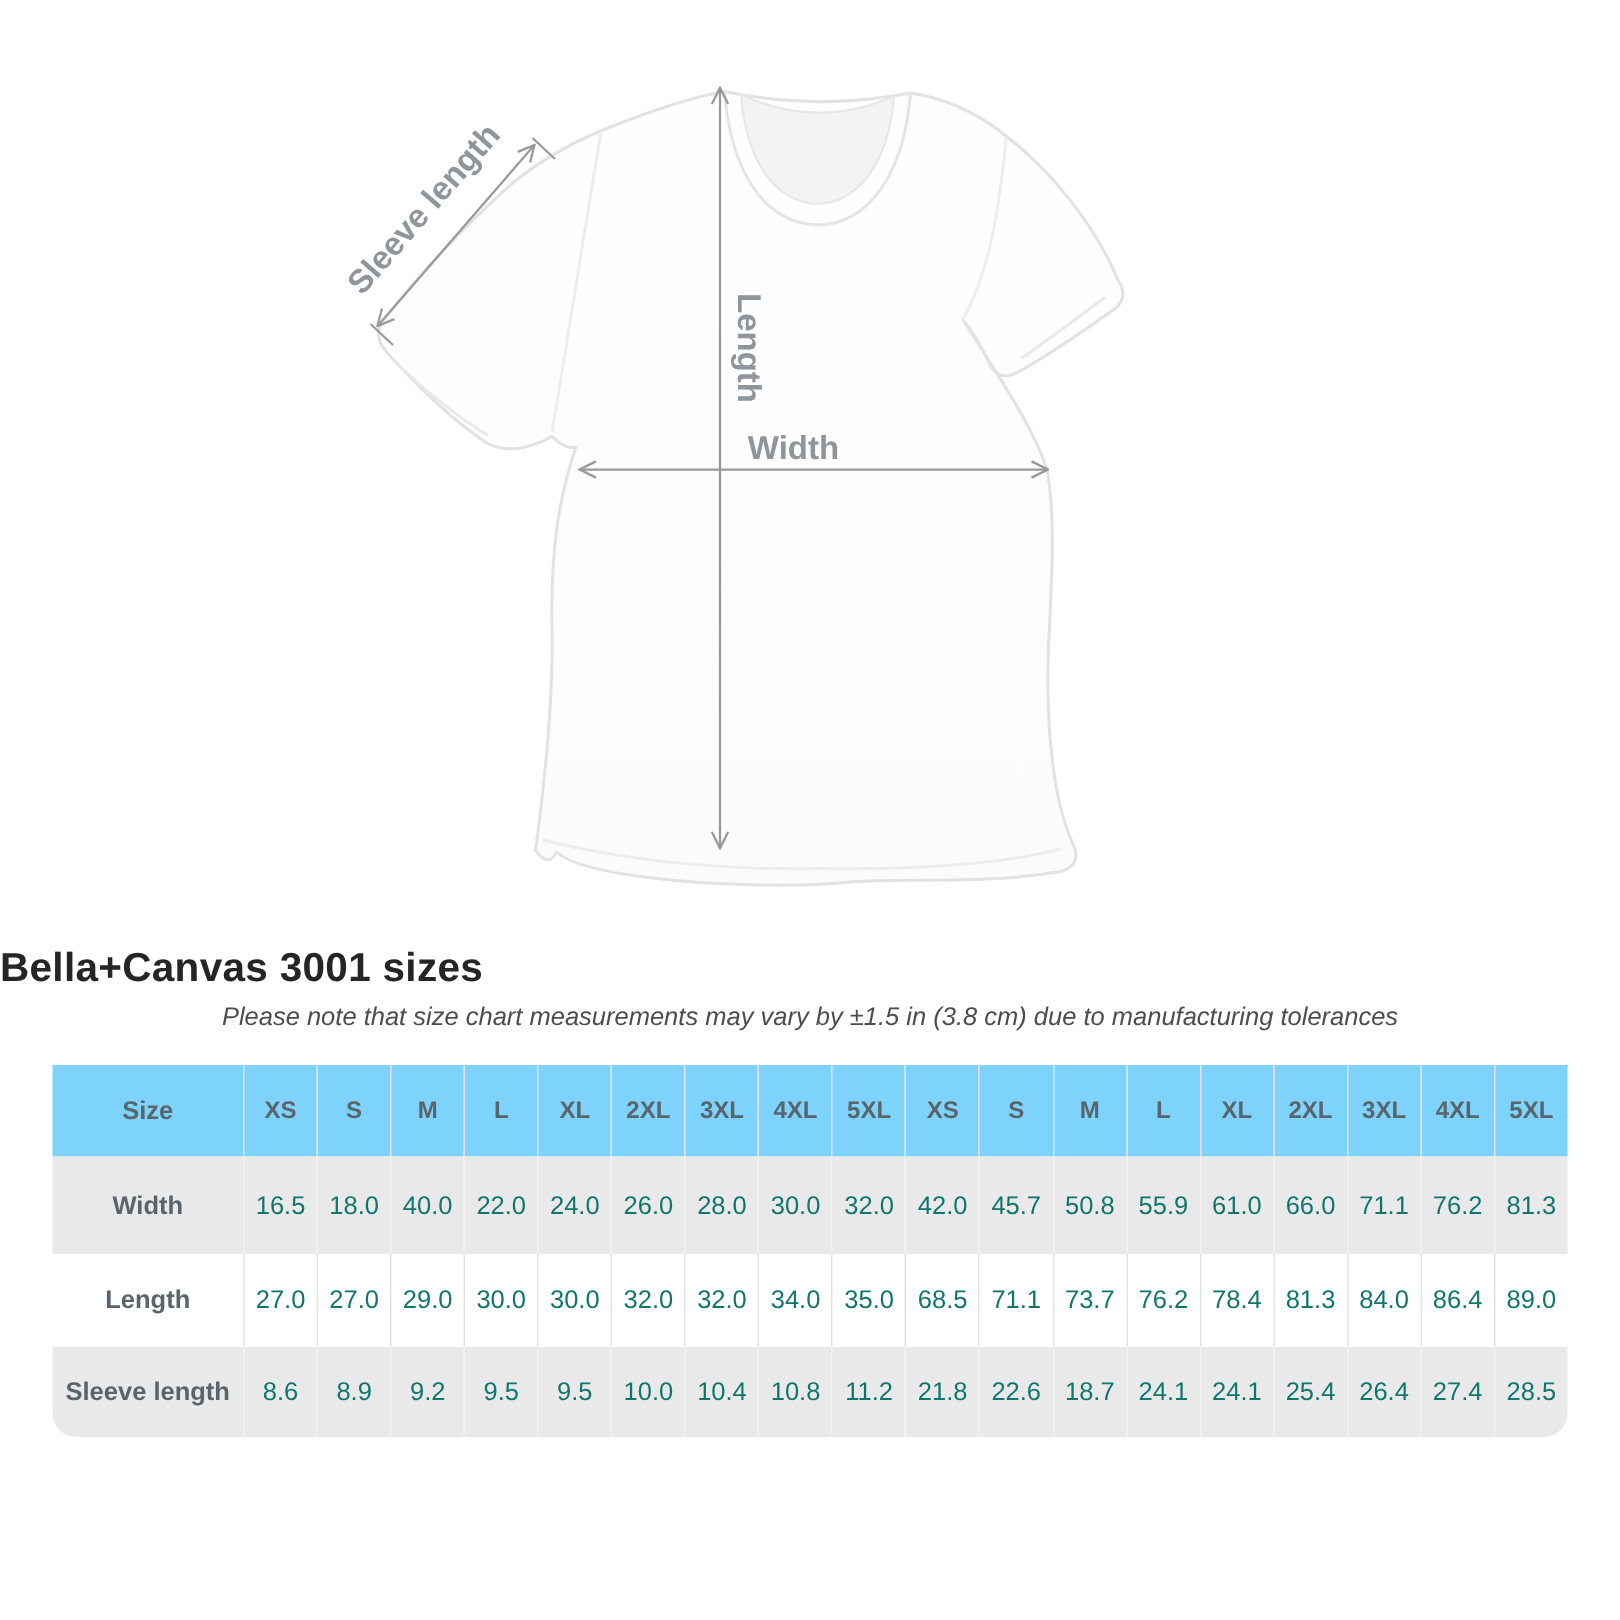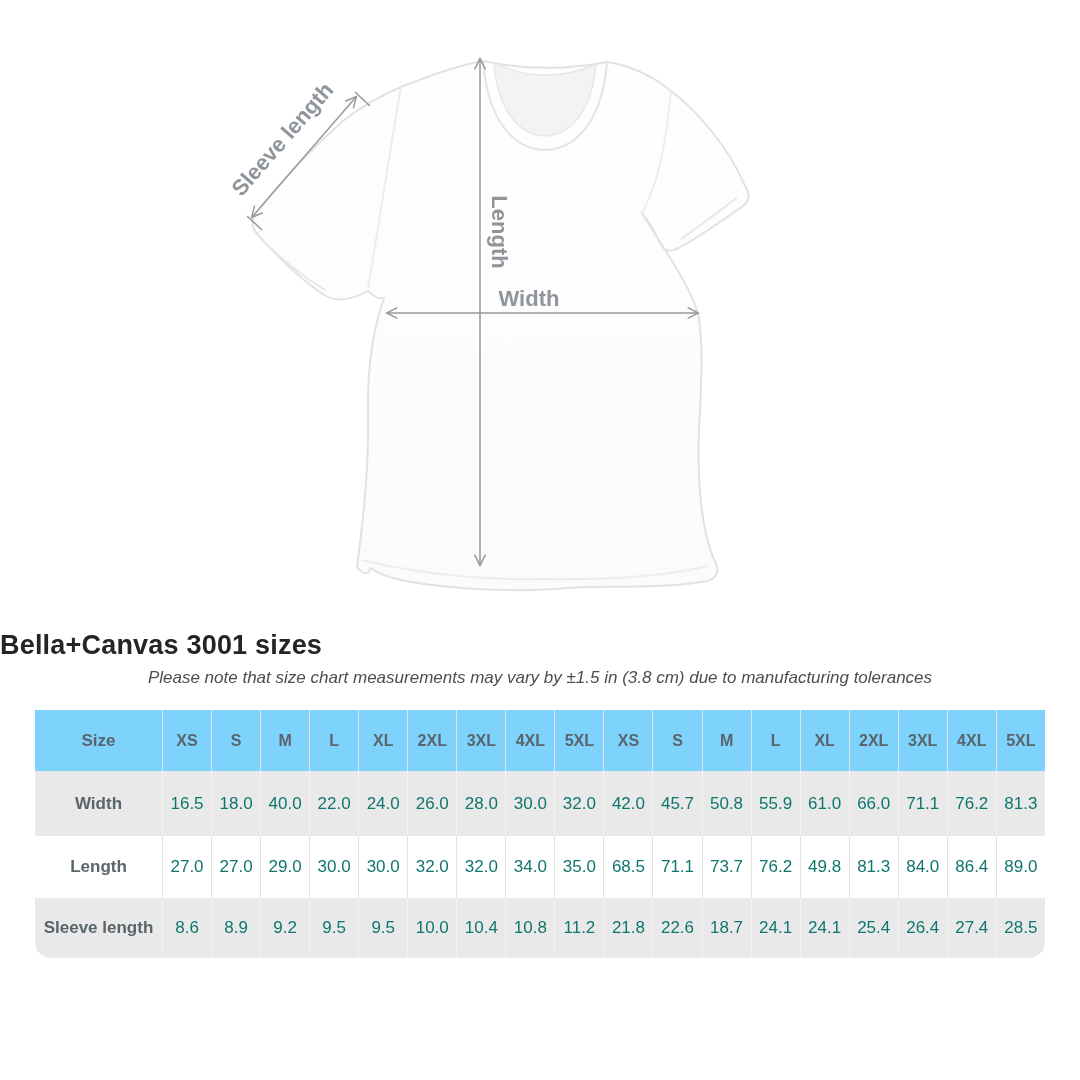--- a/index.html
+++ b/index.html
@@ -167,21 +167,21 @@
         <td class="c v">30.0</td>
         <td class="c v">30.0</td>
         <td class="c v">32.0</td>
         <td class="c v">32.0</td>
         <td class="c v">34.0</td>
         <td class="c v">35.0</td>
         <td class="c v mid">68.5</td>
         <td class="c v">71.1</td>
         <td class="c v">73.7</td>
         <td class="c v">76.2</td>
-        <td class="c v">49.8</td>
+        <td class="c v">78.4</td>
         <td class="c v">81.3</td>
         <td class="c v">84.0</td>
         <td class="c v">86.4</td>
         <td class="c v">89.0</td>
       </tr>
       <tr class="gray r2 last">
         <td class="rl">Sleeve length</td>
         <td class="c v first">8.6</td>
         <td class="c v">8.9</td>
         <td class="c v">9.2</td>

